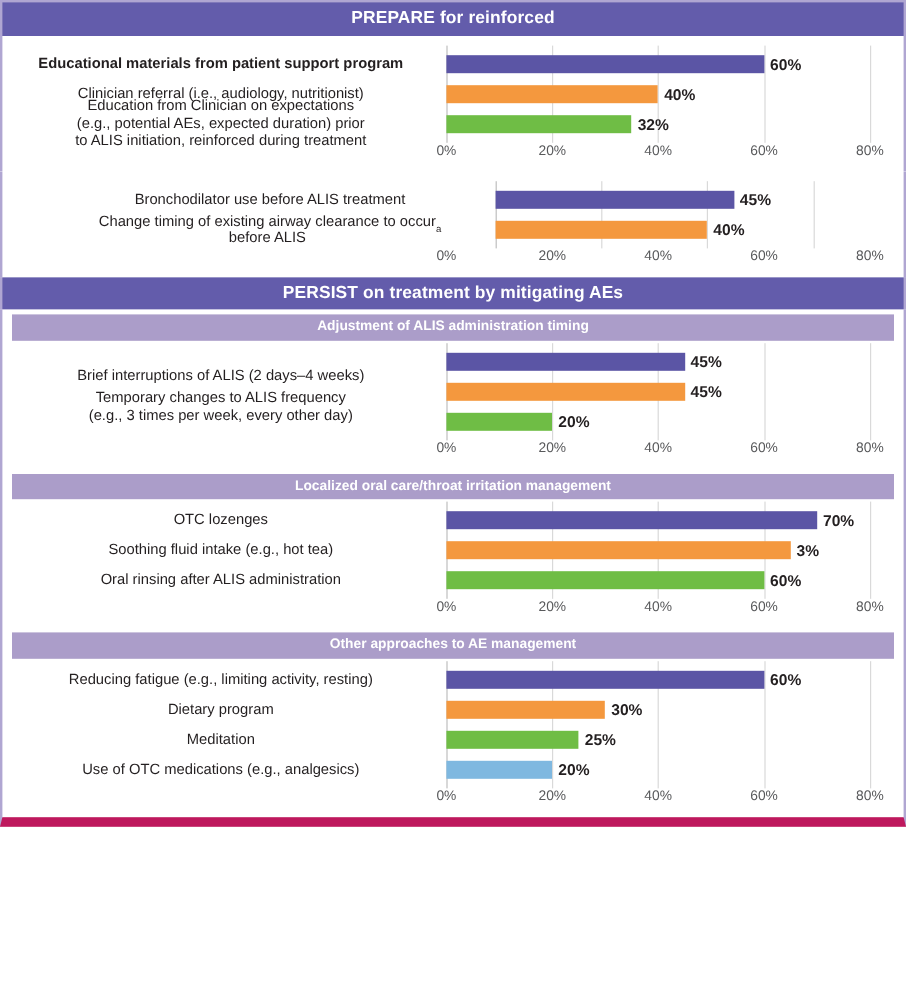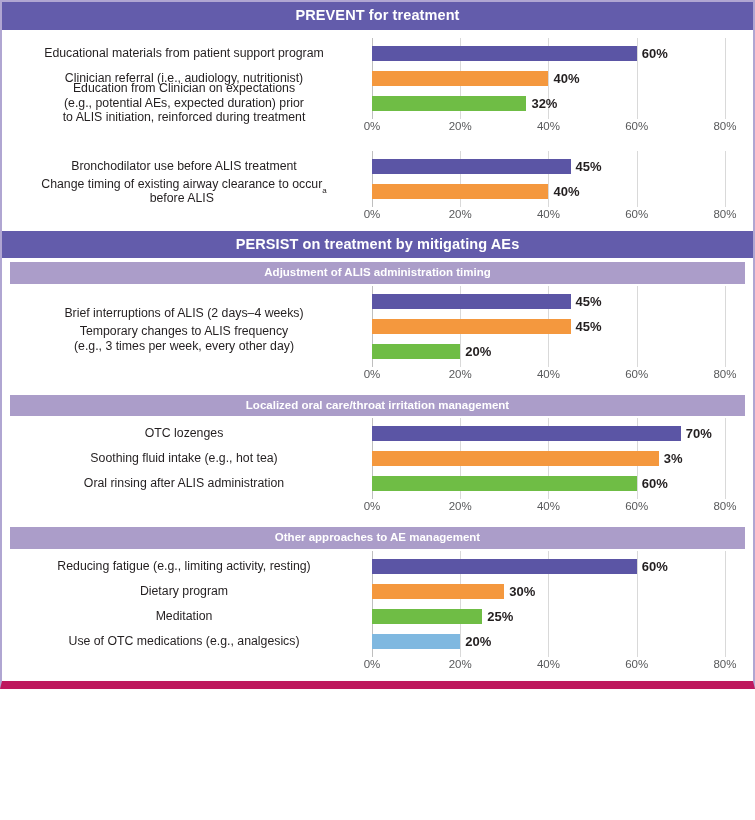--- a/index.html
+++ b/index.html
@@ -142,26 +142,26 @@
     font-size: 11.5px;
     color: #58595b;
     transform: translateX(-50%);
     white-space: nowrap;
   }
 </style>
 </head>
 <body>
 
 <div class="figure" id="figure-root">
-    <div class="band first">PREVENT for treatment</div>
+    <div class="band first">PREPARE for reinforced</div>
     <div class="panel">
       <div style="height: 8px;"></div>
       <div class="chart" style="height: 81px;">
         <div class="labels">
-          <div class="row-label" style="height: 25px;">Educational materials from patient support program</div>
+          <div class="row-label" style="height: 25px; font-weight: bold;">Educational materials from patient support program</div>
           <div class="row-label" style="height: 25px;">Clinician referral (i.e., audiology, nutritionist)</div>
           <div class="row-label" style="height: 25px;">Education from Clinician on expectations<br>(e.g., potential AEs, expected duration) prior<br>to ALIS initiation, reinforced during treatment</div>
         </div>
         <div class="plot">
           <div class="plot-inner">
             <div class="grid-line axis0" style="left: 0px;"></div>
             <div class="grid-line" style="left: 88.2353px;"></div>
             <div class="grid-line" style="left: 176.471px;"></div>
             <div class="grid-line" style="left: 264.706px;"></div>
             <div class="grid-line" style="left: 352.941px;"></div>
@@ -189,21 +189,21 @@
           <span class="tick-label" style="left: 88.2353px;">20%</span>
           <span class="tick-label" style="left: 176.471px;">40%</span>
           <span class="tick-label" style="left: 264.706px;">60%</span>
           <span class="tick-label" style="left: 352.941px;">80%</span>
         </div>
       </div>
       <div style="height: 6px;"></div>
     </div>
     <div class="panel">
       <div style="height: 8px;"></div>
-      <div class="chart" style="height: 56px;">
+      <div class="chart" style="height: 56px; margin-left: 41px;">
         <div class="labels">
           <div class="row-label" style="height: 25px;">Bronchodilator use before ALIS treatment</div>
           <div class="row-label" style="height: 25px;">Change timing of existing airway clearance to occur<br>before ALIS<sup>a</sup></div>
         </div>
         <div class="plot">
           <div class="plot-inner">
             <div class="grid-line axis0" style="left: 0px;"></div>
             <div class="grid-line" style="left: 88.2353px;"></div>
             <div class="grid-line" style="left: 176.471px;"></div>
             <div class="grid-line" style="left: 264.706px;"></div>

